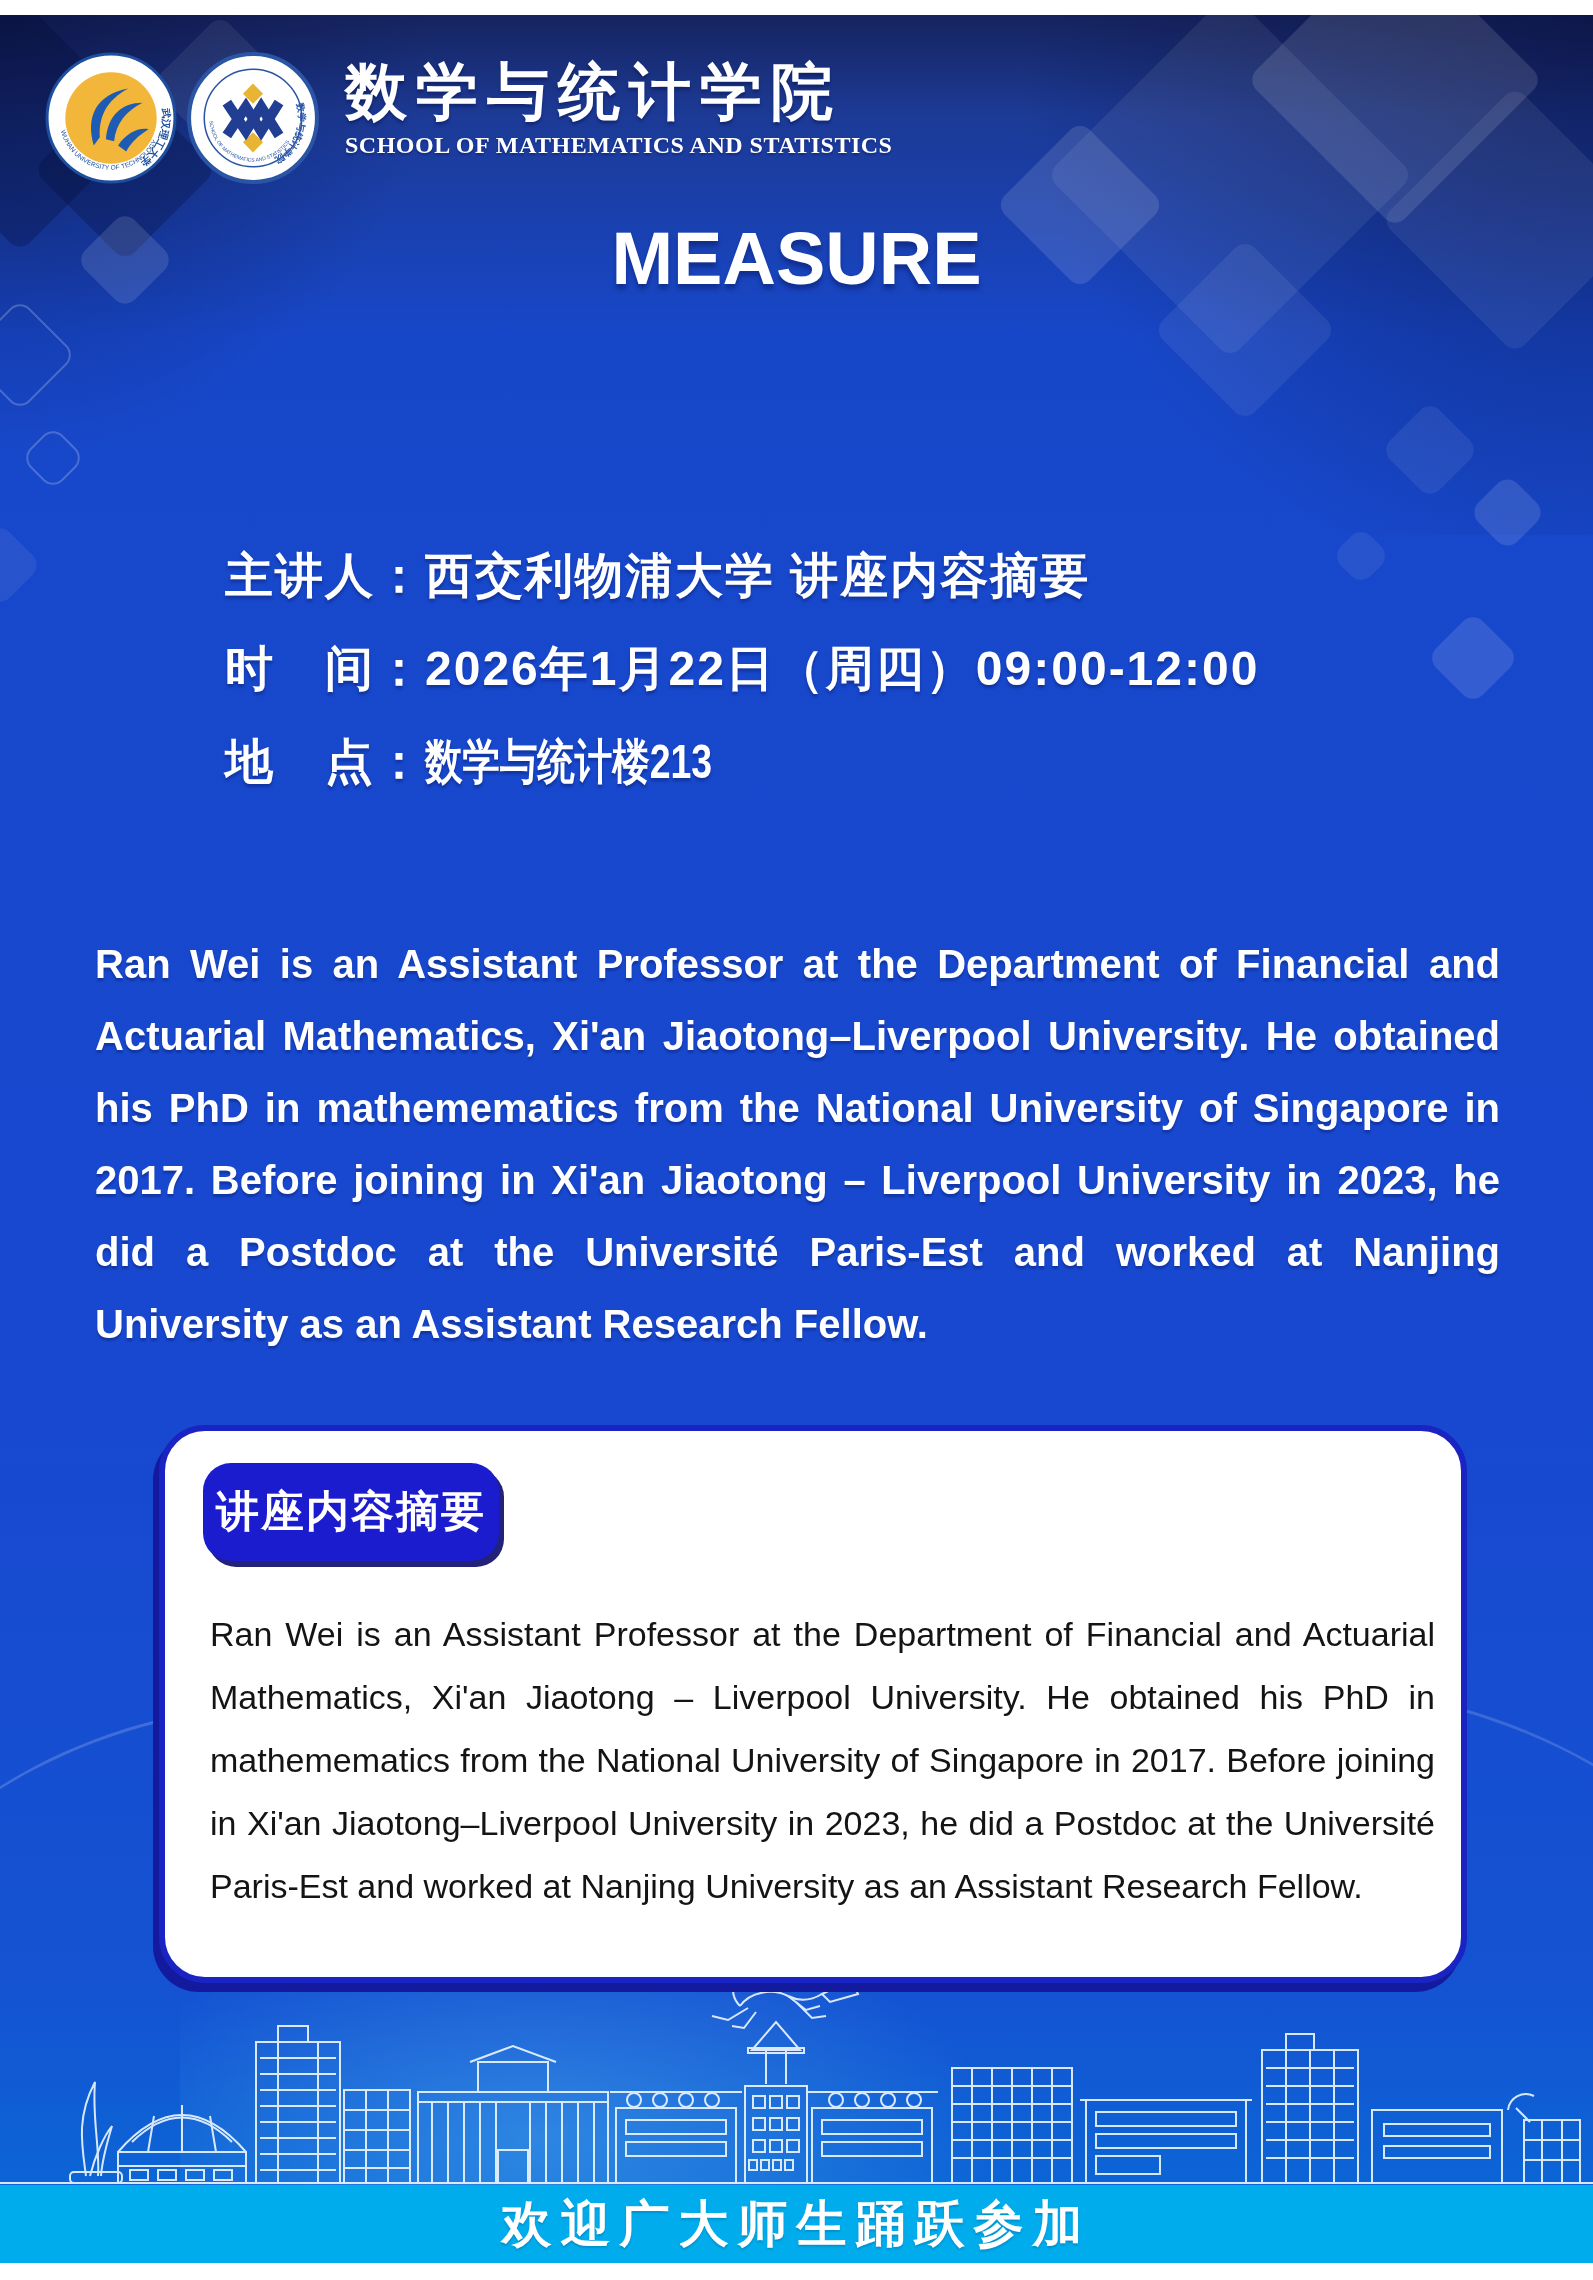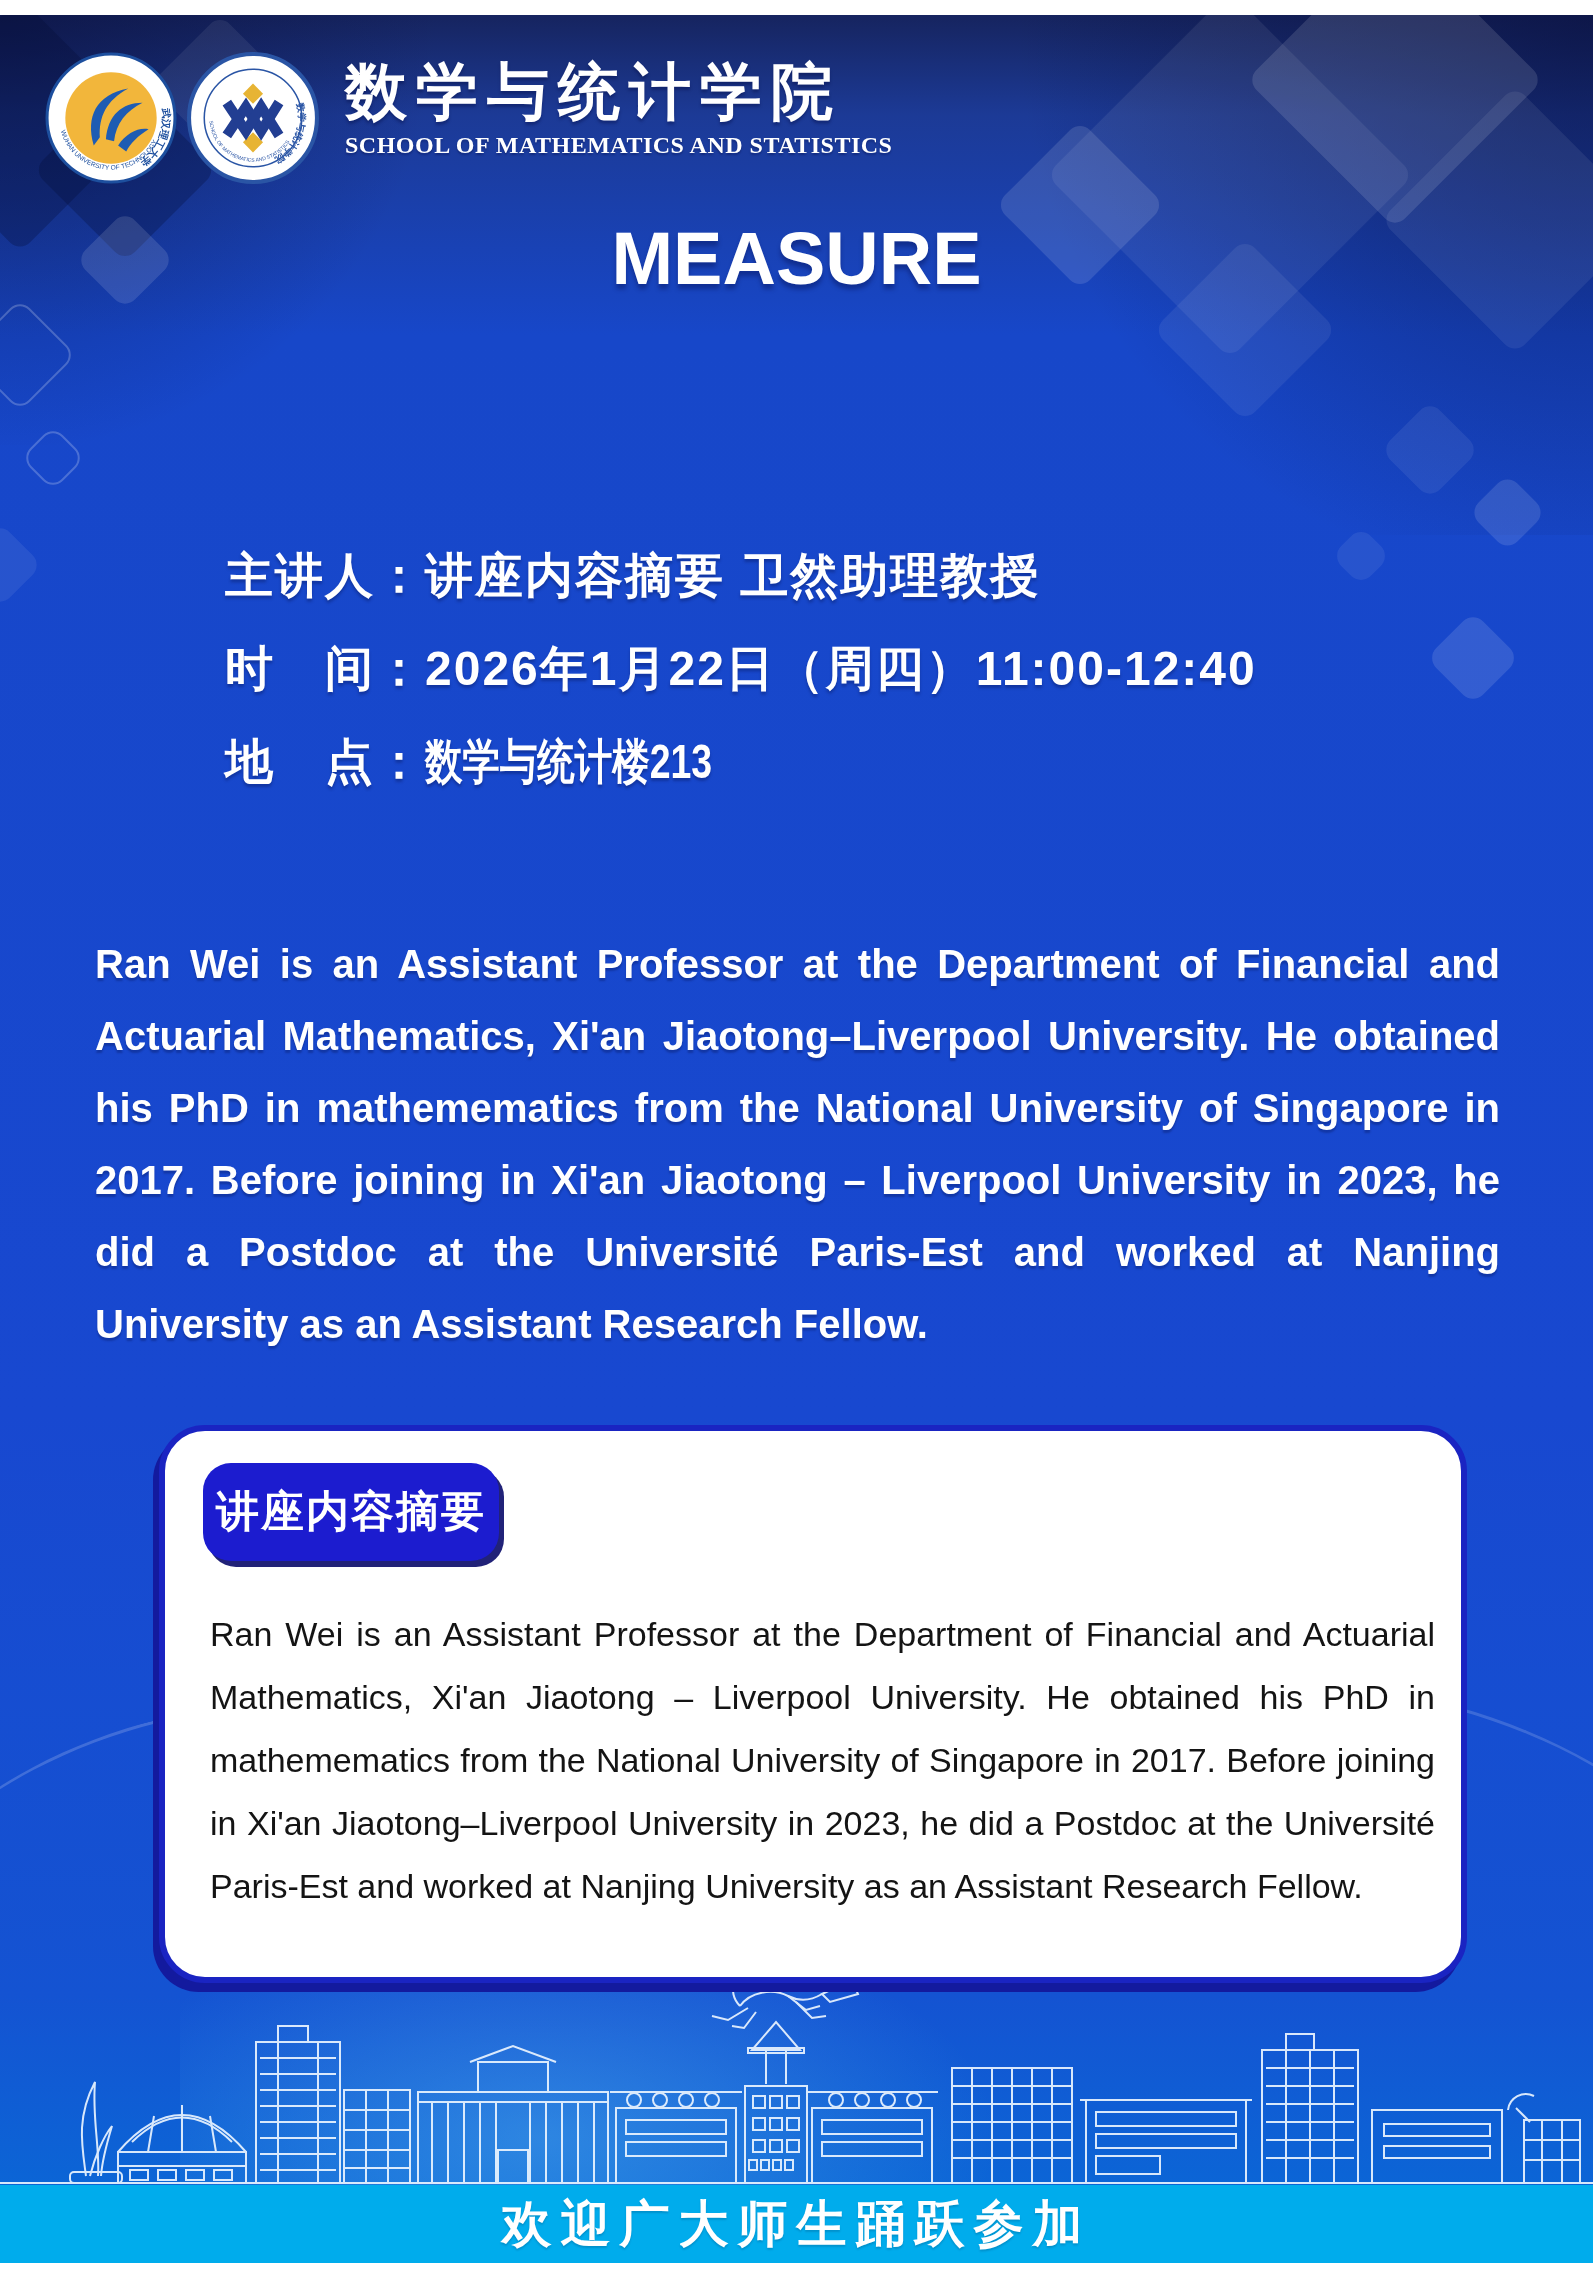--- a/index.html
+++ b/index.html
@@ -176,25 +176,25 @@
     </div>
   </header>
 
   <h1 class="title">
     <span class="title-line">MEASURE</span>
   </h1>
 
   <div class="details">
     <div class="detail-row">
       <span class="detail-label">主讲人：</span>
-      <span class="detail-value">讲座内容摘要 卫然助理教授</span>
+      <span class="detail-value">西交利物浦大学 讲座内容摘要</span>
     </div>
     <div class="detail-row">
       <span class="detail-label">时　间：</span>
-      <span class="detail-value">2026年1月22日（周四）11:00-12:40</span>
+      <span class="detail-value">2026年1月22日（周四）09:00-12:00</span>
     </div>
     <div class="detail-row">
       <span class="detail-label">地　点：</span>
       <span class="detail-value">数学与统计楼213</span>
     </div>
   </div>
 
   <p class="bio">Ran Wei is an Assistant Professor at the Department of Financial and Actuarial Mathematics, Xi'an Jiaotong–Liverpool University. He obtained his PhD in mathemematics from the National University of Singapore in 2017. Before joining in Xi'an Jiaotong – Liverpool University in 2023, he did a Postdoc at the Université Paris-Est and worked at Nanjing University as an Assistant Research Fellow.</p>
 
   <section class="card">

